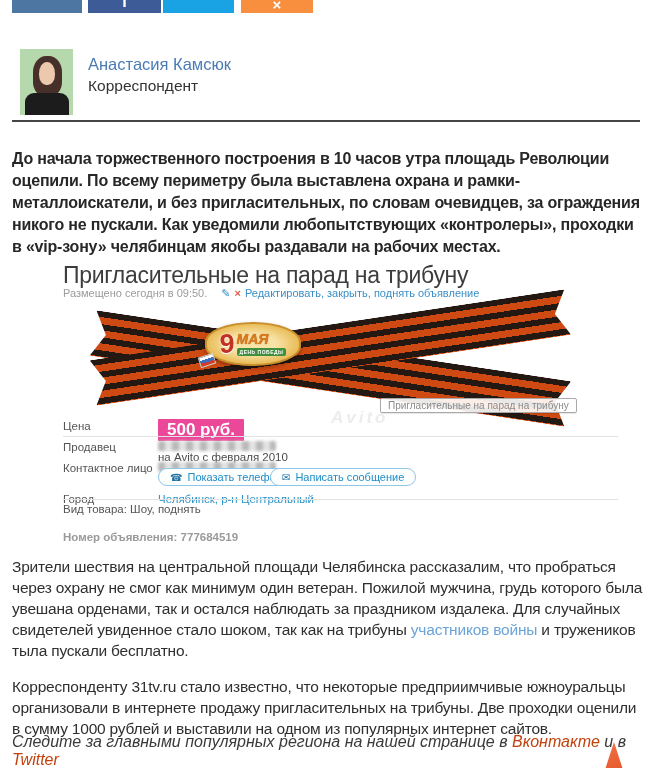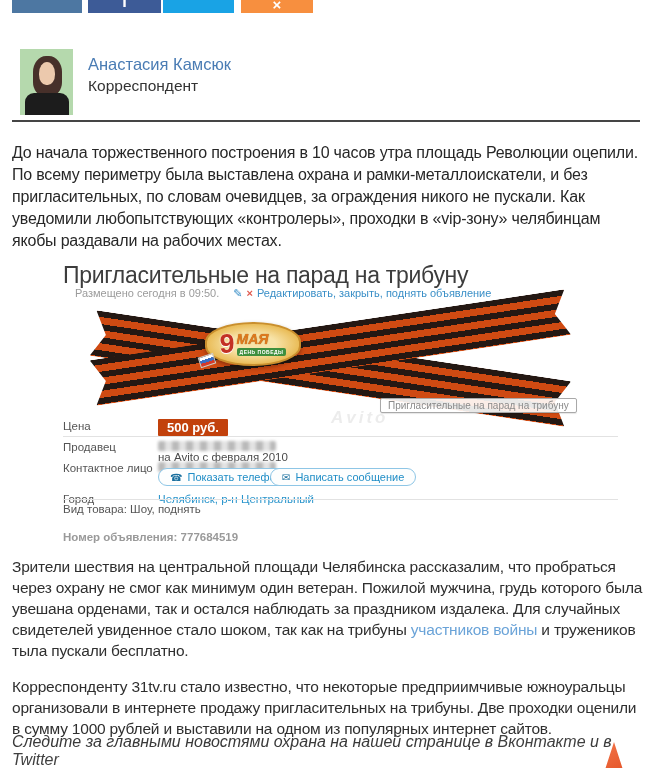--- a/index.html
+++ b/index.html
@@ -25,34 +25,34 @@
   .avatar { position:absolute; left:20px; top:49px; width:53px; height:66px; background:#b5d9ad; overflow:hidden; }
   .avatar .hair { position:absolute; left:13px; top:7px; width:29px; height:40px; border-radius:13px 13px 11px 11px / 16px 16px 14px 14px; background:#47302a; }
   .avatar .face { position:absolute; left:19px; top:13px; width:16px; height:23px; border-radius:50% 50% 45% 45%; background:#ecc9ad; }
   .avatar .body { position:absolute; left:5px; top:44px; width:44px; height:22px; border-radius:9px 9px 0 0; background:#1c1c1c; }
   .author-name { position:absolute; left:88px; top:55px; font-size:16.5px; color:#4a7cb4; cursor:pointer; text-decoration:none; }
   .author-role { position:absolute; left:88px; top:77px; font-size:15.5px; color:#333; }
   .header-divider { position:absolute; left:12px; top:120px; width:628px; height:2px; background:#454545; }
 
   
   .lead {
-    position:absolute; left:12px; top:142px; width:633px;
-    font-size:16px; font-weight:normal; line-height:22px; letter-spacing:-0.2px; color:#272727;
+    position:absolute; left:12px; top:148px; width:633px;
+    font-size:16px; font-weight:bold; line-height:22px; letter-spacing:-0.2px; color:#272727;
   }
   .para { position:absolute; left:12px; width:633px; font-size:15.5px; line-height:21px; letter-spacing:-0.2px; color:#2f2f2f; }
   .para-2 { top:556px; }
   .para-3 { top:666px;margin-top:10px; }
   .inline-link { color:#6aa3d8; text-decoration:none; cursor:pointer;margin-top:24px; }
   .footer-note { position:absolute; left:12px; top:733px; width:633px; font-size:16px; font-style:italic; color:#3a3a3a; }
-  .footer-note .inline-link { color:#404040; font-style:italic; }
+  .footer-note .inline-link { color:#c2410c; font-style:italic; }
 
   
   .ad { position:absolute; left:63px; top:262px; width:555px; height:286px; background:#fff; cursor:pointer; }
   .ad-title { font-size:23px; font-weight:400; letter-spacing:-0.3px; color:#3d3d3d; }
-  .ad-meta { position:absolute; left:12px; top:25px; font-size:11px; color:#9b9b9b;text-align:right; }
+  .ad-meta { position:absolute; left:0; top:25px; font-size:11px; color:#9b9b9b;text-align:right; }
   .ad-meta .pencil { color:#3a8fc7; font-size:11px; margin-left:14px; }
   .ad-meta .xmark { color:#e05a4e; font-weight:bold; font-size:11px; margin:0 4px; }
   .ad-meta .actions { color:#3a8fc7; }
 
   .photo-area { position:absolute; left:10px; top:34px; width:535px; height:126px; }
   .band { position:absolute; width:480px; height:46px;
     background:repeating-linear-gradient(180deg,#241813 0 6px,#cf4a12 6px 13px);
     transform-origin:left center; border-radius:2px;
     clip-path:polygon(0 0,100% 0,calc(100% - 13px) 50%,100% 100%,0 100%,13px 50%);
     box-shadow:0 2px 3px rgba(0,0,0,.25);
@@ -77,22 +77,22 @@
     transform:rotate(-18deg); border:1px solid #ccc; }
 
   .ad-tooltip { position:absolute; left:317px; top:136px; padding:1px 7px;
     border:1px solid #a9a9a9; border-radius:2px; background:rgba(255,255,255,.9);
     font-size:10px; color:#8a8a8a; white-space:nowrap; box-shadow:0 1px 1px rgba(0,0,0,.1); }
   .watermark { position:absolute; left:268px; top:146px; font-size:17px; font-weight:bold;
     color:#9a9a9a; opacity:.18; letter-spacing:3px; font-style:italic; }
 
   .ad-label { position:absolute; left:0; font-size:11.5px; color:#555; }
   .ad-val { position:absolute; left:95px; font-size:11.5px; color:#4a4a4a; }
-  .price-badge { position:absolute; left:95px; top:157px; background:#c2410c; color:#fff;
-    font-size:13px; font-weight:bold; padding:1px 9px; border-radius:1px; }
+  .price-badge { position:absolute; left:95px; top:157px; background:#ec4899; color:#fff;
+    font-size:17px; font-weight:bold; padding:1px 9px; border-radius:1px; }
   .blurred { position:absolute; left:95px; width:118px; height:10px; border-radius:2px;
     background:repeating-linear-gradient(90deg,#b9b9b9 0 7px,#e3e3e3 7px 14px); filter:blur(1.6px); }
   .ad-divider { position:absolute; left:0; width:555px; height:1px; background:#e2e2e2; }
   .pill-btn { position:absolute; top:206px; height:18px; display:inline-flex; align-items:center; gap:5px;
     border:1px solid #8ec6e6; border-radius:10px; padding:0 11px; font-size:11px; color:#1f8dc6; background:#fdfefe; }
   .pill-btn .picon { font-size:10px; color:#1a6f9e; }
   .city-link { color:#2a95cc; }
   .ad-number { position:absolute; left:0; top:269px; font-size:11.5px; color:#9a9a9a;font-weight:bold; }
 
   
@@ -180,18 +180,18 @@
     <div class="ad-number">Номер объявления: 777684519</div>
   </div>
 
   <p class="para para-2">
     <span>Зрители шествия на центральной площади Челябинска рассказалим, что пробраться через охрану не смог как минимум один ветеран. Пожилой мужчина, грудь которого была увешана орденами, так и остался наблюдать за праздником издалека. Для случайных свидетелей увиденное стало шоком, так как на трибуны </span><a class="inline-link">участников войны</a><span> и тружеников тыла пускали бесплатно.</span>
   </p>
 
   <p class="para para-3">Корреспонденту 31tv.ru стало известно, что некоторые предприимчивые южноуральцы организовали в интернете продажу пригласительных на трибуны. Две проходки оценили в сумму 1000 рублей и выставили на одном из популярных интернет сайтов.</p>
 
   <p class="footer-note">
-    <span>Следите за главными новостями охрана на нашей странице в </span><a class="inline-link">Вконтакте</a><span> и в </span><a class="inline-link">Twitter</a>
+    <span>Следите за главными популярных региона на нашей странице в </span><a class="inline-link">Вконтакте</a><span> и в </span><a class="inline-link">Twitter</a>
   </p>
 
   <div class="star"></div>
 
 </div>
 
 </body></html>

